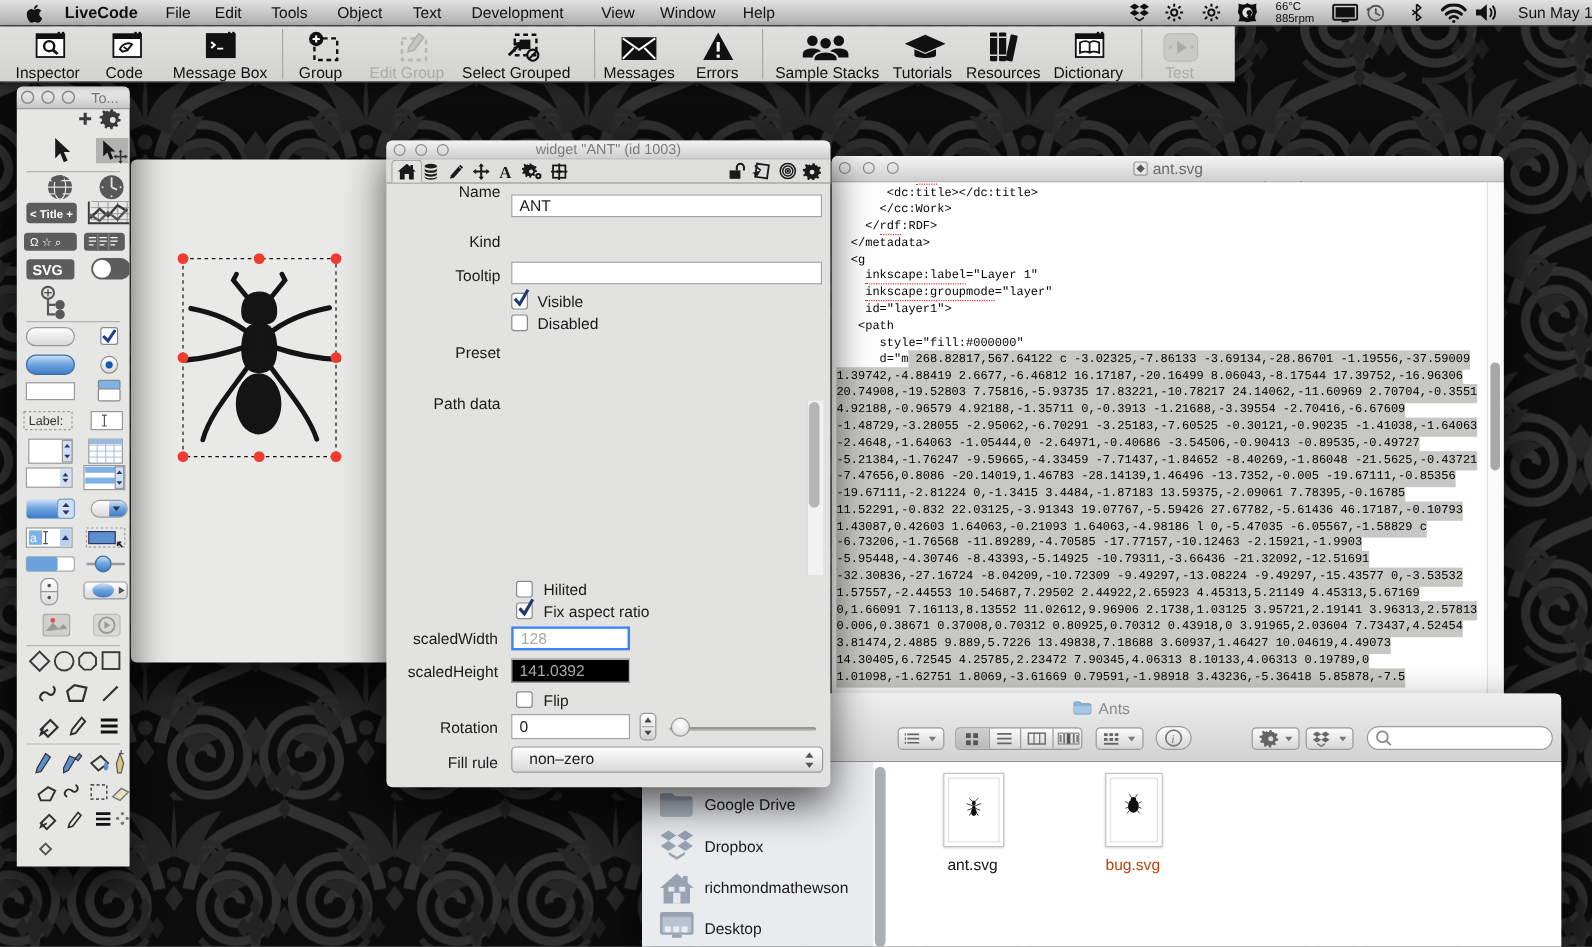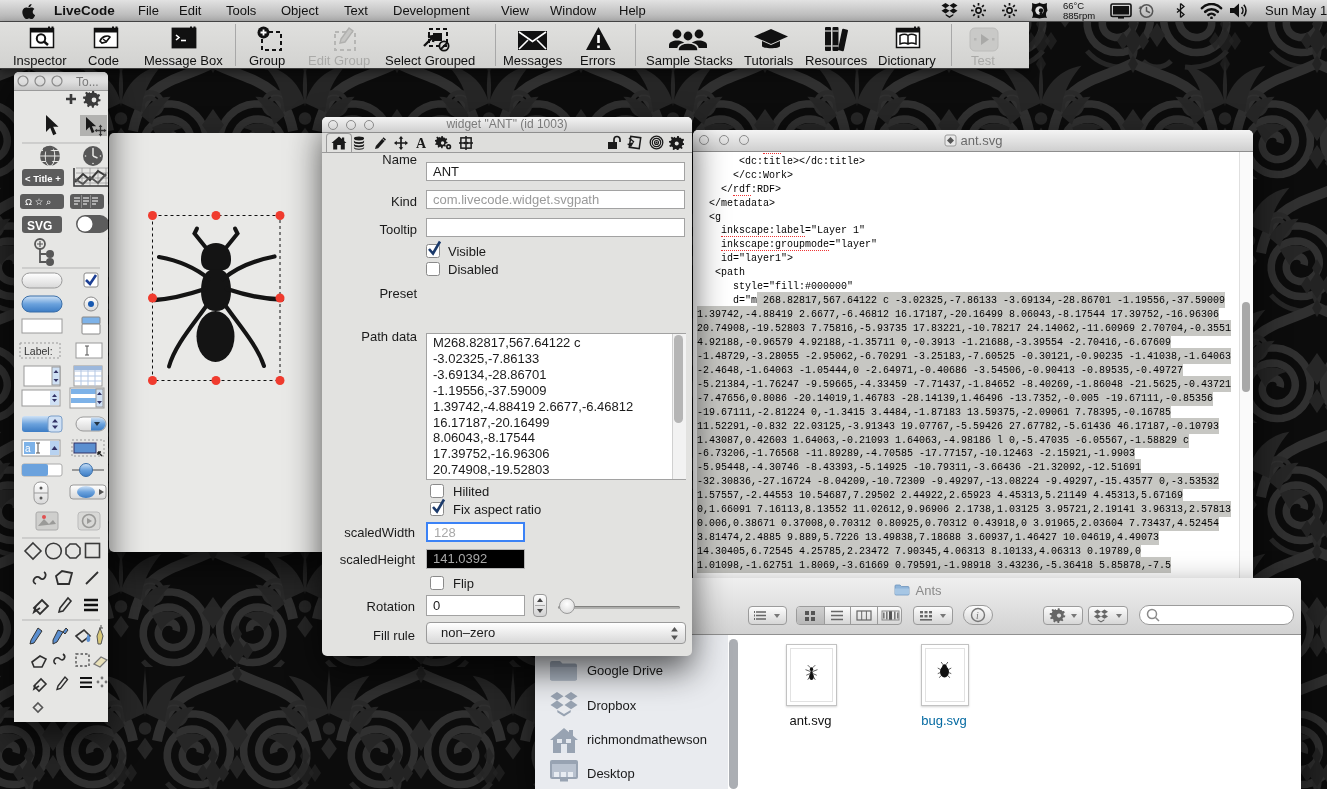--- a/index.html
+++ b/index.html
@@ -337,21 +337,21 @@
  <div class="abs" style="left:386px;top:66px;width:46px;height:60px;background:#fff;border:1px solid #c2c2c2;box-shadow:0 1px 2px rgba(0,0,0,.18)">
         <div class="abs" style="left:3px;top:3px;right:3px;bottom:3px;border:1px solid #e2e2e2"></div>
   <svg class="abs" style="left:15px;top:16px" width="15" height="20" viewBox="0 0 20 26">
           <ellipse cx="10" cy="14" rx="6" ry="7.5" fill="#111"></ellipse>
           <ellipse cx="10" cy="6.5" rx="3" ry="2.6" fill="#111"></ellipse>
           <g stroke="#111" stroke-width="0.9" fill="none">
             <path d="M8,4.5 L5.5,1 M12,4.5 L14.5,1 M4.5,11 L1,9 M15.5,11 L19,9 M4.5,15 L1,16.5 M15.5,15 L19,16.5 M5.5,19 L3,22 M14.5,19 L17,22"></path>
           </g>
         </svg>
  </div>
- <div class="abs" style="left:384px;top:135px;width:50px;height:17px;font-size:13px;color:#0369a1;text-align:center">bug.svg</div>
+ <div class="abs" style="left:384px;top:135px;width:50px;height:17px;font-size:13px;color:#c2410c;text-align:center">bug.svg</div>
 </div>
 <div id="stack" class="win" style="left:109px;top:133px;width:221px;height:419px;background:#e9e9e7">
  <svg class="abs" style="left:0;top:19px" width="221" height="400" viewBox="0 0 221 400">
   <g transform="translate(0,-19)">
 
   <g fill="none" stroke="#141414" stroke-width="4" stroke-linecap="round">
    <path d="M98,116 L85.5,100.5 L88,95.5"></path>
    <path d="M116,116 L128.5,100.5 L126,95.5"></path>
   </g>
   <g fill="#141414">
@@ -683,33 +683,31 @@
         <circle cx="7.5" cy="7.5" r="1" fill="#1a1a1a"></circle>
       </svg>
  <svg class="abs" style="left:347px;top:18px" width="15" height="15" viewBox="0 0 15 15">
         <path d="M6,1.5 l1.6,0 .4,-1.7 1.6,0 .4,1.7 1.6,0 .9,1.4 1.7,-.4 .8,1.4 -1.3,1.2 0,1.6 1.7,.4 -.3,1.6 -1.8,.2 -.8,1.4 1,1.4 -1.1,1.1 -1.5,-.9 -1.4,.8 -.2,1.8 -1.6,0 -.4,-1.8 -1.6,0 -.9,1.3 -1.3,-.8 .3,-1.8 -1.3,-1.1 -1.7,.5 -.7,-1.4 1.4,-1.1 -.2,-1.6 -1.7,-.4 .3,-1.6 1.9,-.2 .7,-1.4 -1,-1.5 1.2,-1.1 1.5,1 1.3,-.9 z" fill="#1a1a1a" transform="translate(0.2,1.2)"></path>
         <circle cx="7.7" cy="8.4" r="2" fill="#e2e2e0"></circle>
       </svg>
 
  <div class="abs" style="right:275px;top:35px;text-align:right">Name</div>
  <div class="abs" style="left:104px;top:45px;width:259px;height:19px;background:#fff;border:1px solid #a2a2a2;box-sizing:border-box;line-height:17px;padding-left:6px">ANT</div>
  <div class="abs" style="right:275px;top:77px;text-align:right">Kind</div>
- <div class="abs" style="left:104px;top:73px;width:259px;height:19px;background:#fff;border:1px solid #a2a2a2;box-sizing:border-box;line-height:17px;padding-left:6px;color:#9a9a9a">com.livecode.widget.svgpath</div>
  <div class="abs" style="right:275px;top:105px;text-align:right">Tooltip</div>
  <div class="abs" style="left:104px;top:101px;width:259px;height:19px;background:#fff;border:1px solid #a2a2a2;box-sizing:border-box"></div>
  <div class="abs" style="left:104px;top:127px;width:14px;height:14px;background:#fff;border:1px solid #8a8a8a;border-radius:2.5px;box-sizing:border-box"></div>
  <svg class="abs" style="left:104px;top:123px" width="17" height="17" viewBox="0 0 17 17">
         <path d="M3,9 l4,4.5 7,-12" fill="none" stroke="#1b3a6b" stroke-width="2.6"></path>
       </svg>
  <div class="abs" style="left:126px;top:127px">Visible</div>
  <div class="abs" style="left:104px;top:145px;width:14px;height:14px;background:#fff;border:1px solid #8a8a8a;border-radius:2.5px;box-sizing:border-box"></div>
  <div class="abs" style="left:126px;top:145px">Disabled</div>
  <div class="abs" style="right:275px;top:169px;text-align:right">Preset</div>
  <div class="abs" style="right:275px;top:212px;text-align:right">Path data</div>
- <div class="abs" style="left:104px;top:216px;width:260px;height:147px;background:#fff;border:1px solid #a2a2a2;box-sizing:border-box;line-height:15.9px;padding:1px 0 0 6px">M268.82817,567.64122 c<br>-3.02325,-7.86133<br>-3.69134,-28.86701<br>-1.19556,-37.59009<br>1.39742,-4.88419 2.6677,-6.46812<br>16.17187,-20.16499<br>8.06043,-8.17544<br>17.39752,-16.96306<br>20.74908,-19.52803</div>
  <div class="abs" style="left:350px;top:217px;width:13px;height:145px;background:#f2f2f2;border-left:1px solid #d0d0d0"></div>
  <div class="abs" style="left:352px;top:218px;width:9px;height:88px;background:#b5b5b5;border-radius:4.5px"></div>
  <div class="abs" style="left:108px;top:367px;width:14px;height:14px;background:#fff;border:1px solid #8a8a8a;border-radius:2.5px;box-sizing:border-box"></div>
  <div class="abs" style="left:131px;top:367px">Hilited</div>
  <div class="abs" style="left:108px;top:385px;width:14px;height:14px;background:#fff;border:1px solid #8a8a8a;border-radius:2.5px;box-sizing:border-box"></div>
  <svg class="abs" style="left:108px;top:381px" width="17" height="17" viewBox="0 0 17 17">
         <path d="M3,9 l4,4.5 7,-12" fill="none" stroke="#1b3a6b" stroke-width="2.6"></path>
       </svg>
  <div class="abs" style="left:131px;top:385px">Fix aspect ratio</div>
  <div class="abs" style="right:277px;top:408px;text-align:right">scaledWidth</div>

